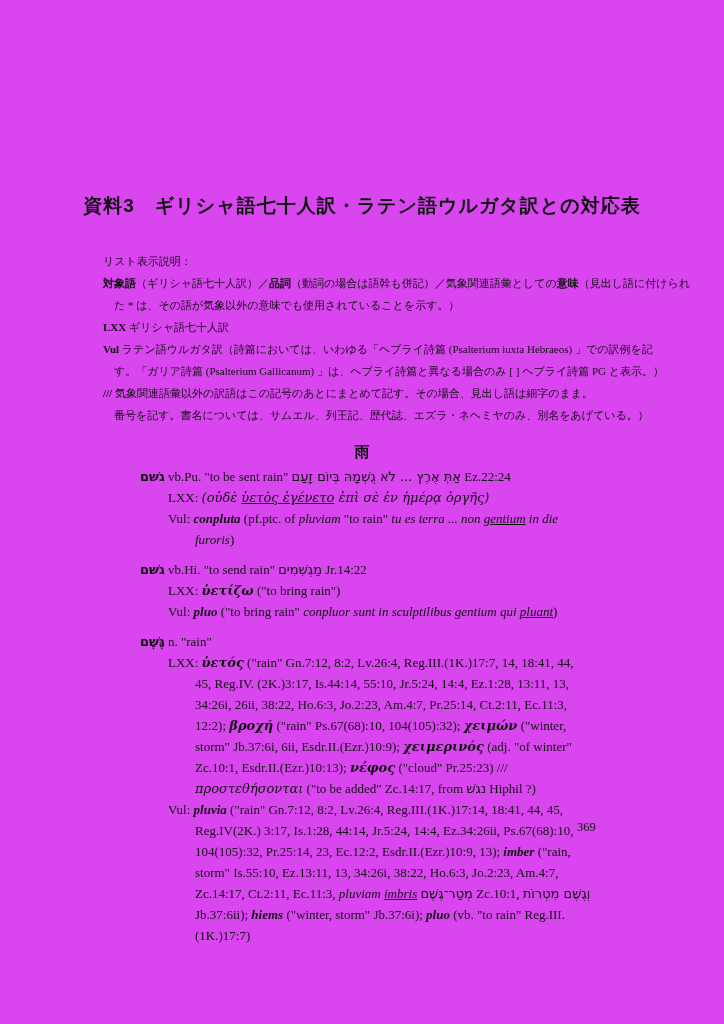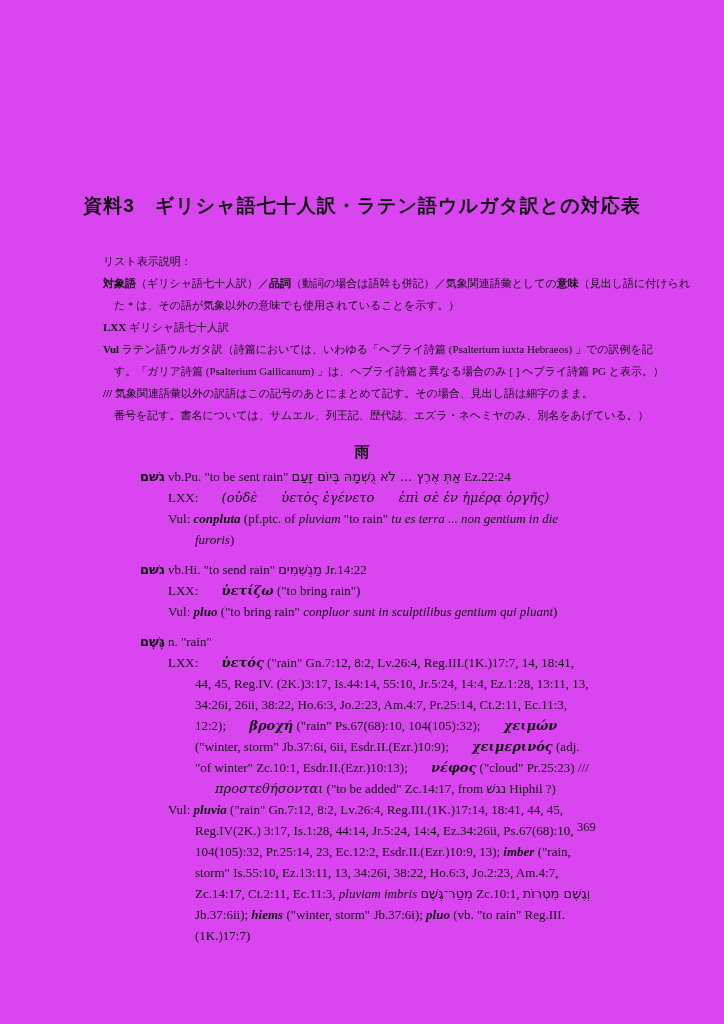--- a/index.html
+++ b/index.html
@@ -31,22 +31,22 @@
     margin:0;
   }
   .entries {
     position:absolute; top:466px; left:140px; width:452px;
     font-size:13px; line-height:21px;
   }
   .entry { margin:0 0 9px 0; }
   .line.sub { padding-left:55px; text-indent:-27px; }
   .seg.b { font-weight:bold; }
   .seg.i { font-style:italic; }
-  .seg.u { }
-  .seg.grk { font-style:italic; font-family:"DejaVu Serif","Liberation Serif",serif;margin-left:20px; }
+  .seg.u { text-decoration:underline; }
+  .seg.grk { font-style:italic; font-family:"DejaVu Serif","Liberation Serif",serif; }
   .seg.heb { font-family:"DejaVu Sans","DejaVu Serif",sans-serif; font-size:13px; }
   .page-number {
     position:absolute; top:820px; left:577px;
     font-size:12.5px;
   }
 </style>
 </head>
 <body>
 
 <div class="page">

